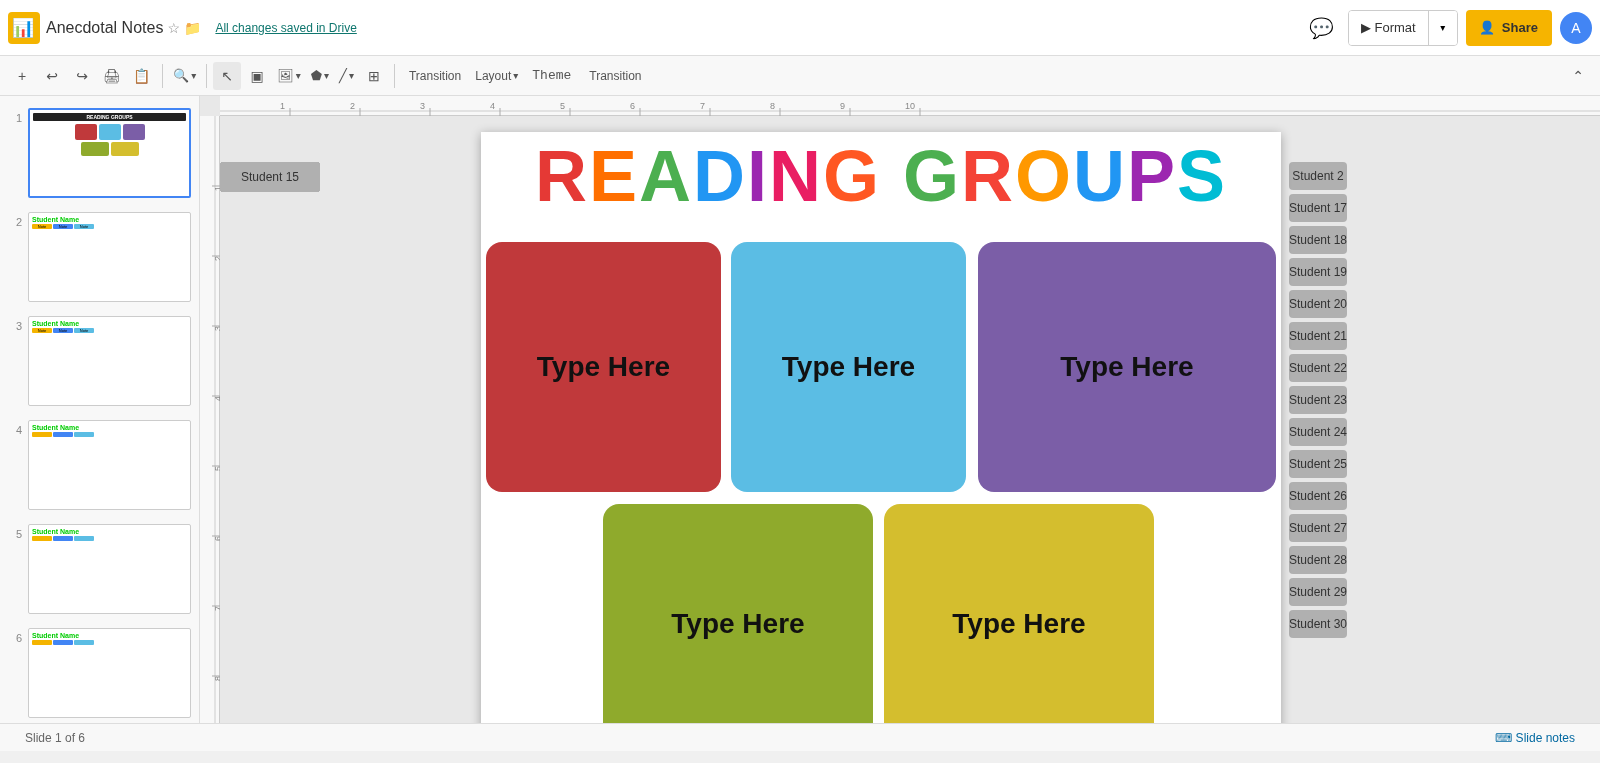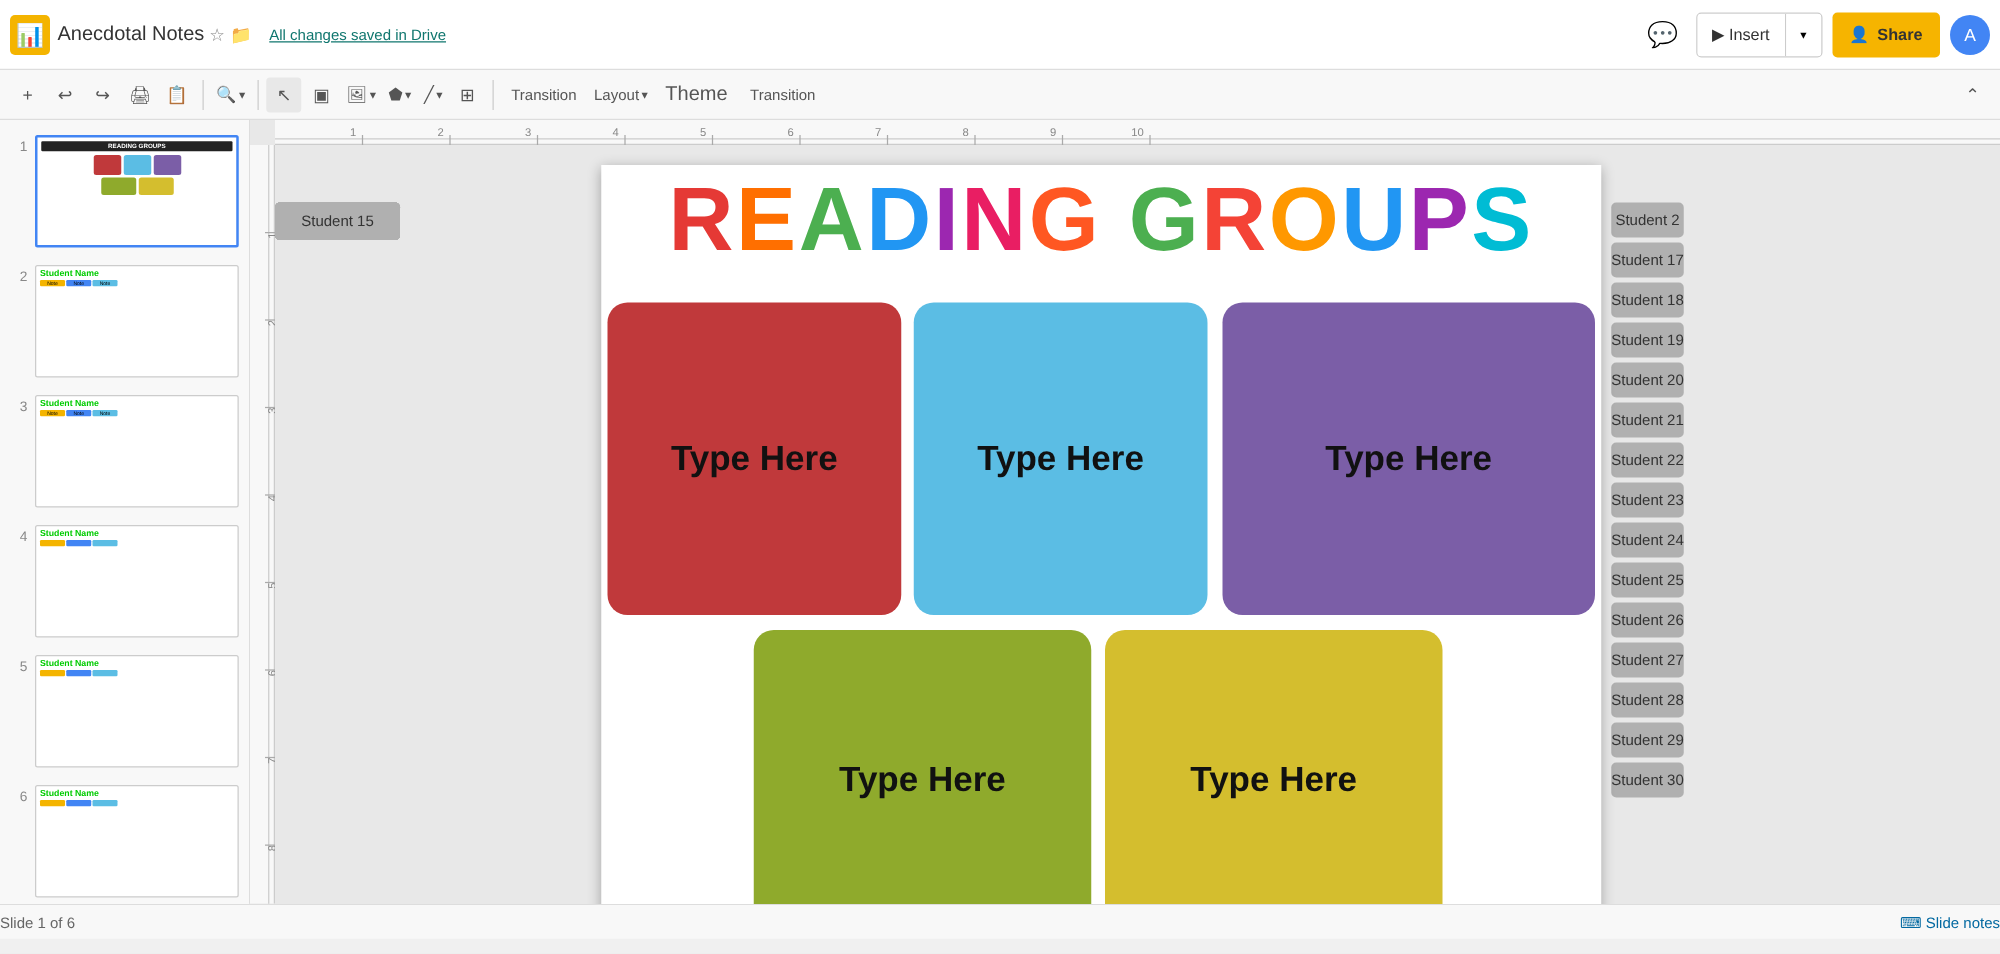--- a/index.html
+++ b/index.html
@@ -280,21 +280,21 @@
       color: #111;
     }
 
     
     #bottom-bar {
       height: 28px;
       background: #f8f8f8;
       border-top: 1px solid #ddd;
       display: flex;
       align-items: center;
-      padding: 0 0;
+      padding: 0 25px;
       gap: 8px;
     }
     #slide-info { font-size: 12px; color: #666; }
   </style>
 </head>
 <body>
 
 <div id="topbar">
   <div id="app-icon">
     <span style="font-size:18px;">📊</span>
@@ -305,21 +305,21 @@
       <span style="font-size:14px;color:#888;cursor:pointer;">☆</span>
       <span style="font-size:14px;color:#888;cursor:pointer;">📁</span>
     </div>
   </div>
   <span id="save-status" style="font-size:12px;color:#0f766e;text-decoration:underline;margin-left:8px;">All changes saved in Drive</span>
   <div id="top-right">
     <button id="comment-btn">💬</button>
     <div id="present-btn">
       <div id="present-main">
         <span>▶</span>&nbsp;
-        <span>Insert</span>
+        <span>Format</span>
       </div>
       <div id="present-arrow">▾</div>
     </div>
     <button id="share-btn">
       <span>👤</span>
       <span>Share</span>
     </button>
     <div id="avatar">A</div>
   </div>
 </div>
@@ -338,21 +338,21 @@
   <div class="tb-separator"></div>
   <button class="tb-btn" style="background:#e8e8e8;">↖</button>
   <button class="tb-btn">▣</button>
   <button class="tb-dropdown">🖼<span class="tb-caret">▾</span></button>
   <button class="tb-dropdown">⬟<span class="tb-caret">▾</span></button>
   <button class="tb-dropdown">╱<span class="tb-caret">▾</span></button>
   <button class="tb-btn">⊞</button>
   <div class="tb-separator"></div>
   <button class="tb-btn" style="font-size:12px;width:auto;padding:0 8px;">Transition</button>
   <button class="tb-dropdown" style="font-size:12px;">Layout<span class="tb-caret">▾</span></button>
-  <button class="tb-btn" style="font-size:16px;width:auto;padding:0 8px;">Theme</button>
+  <button class="tb-btn" style="font-size:13px;width:auto;padding:0 8px;font-family:Liberation Mono, monospace;">Theme</button>
   <button class="tb-btn" style="font-size:12px;width:auto;padding:0 8px;">Transition</button>
   <div id="toolbar-right">
     <button class="tb-btn">⌃</button>
   </div>
 </div>
 
 <div id="main" style="height:627px;display:flex;">
 
   <div id="slides-panel">
 

